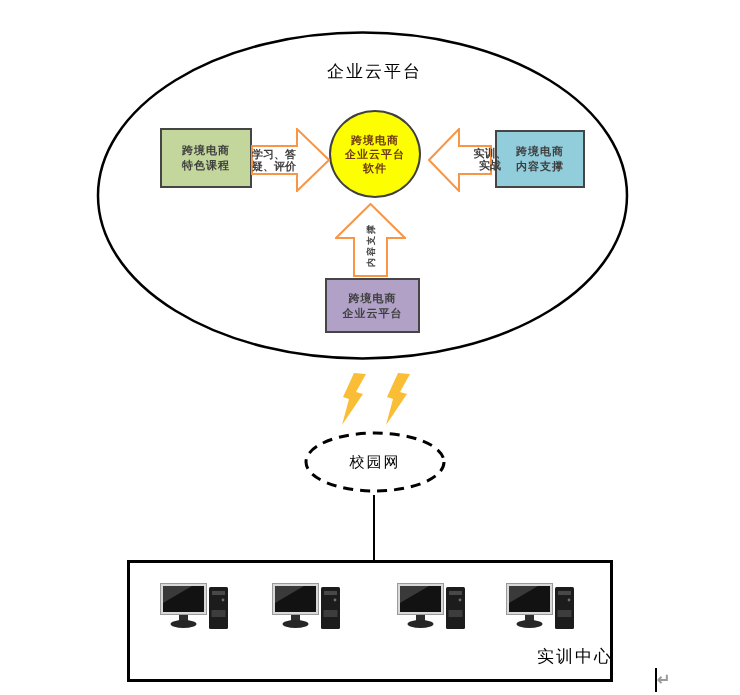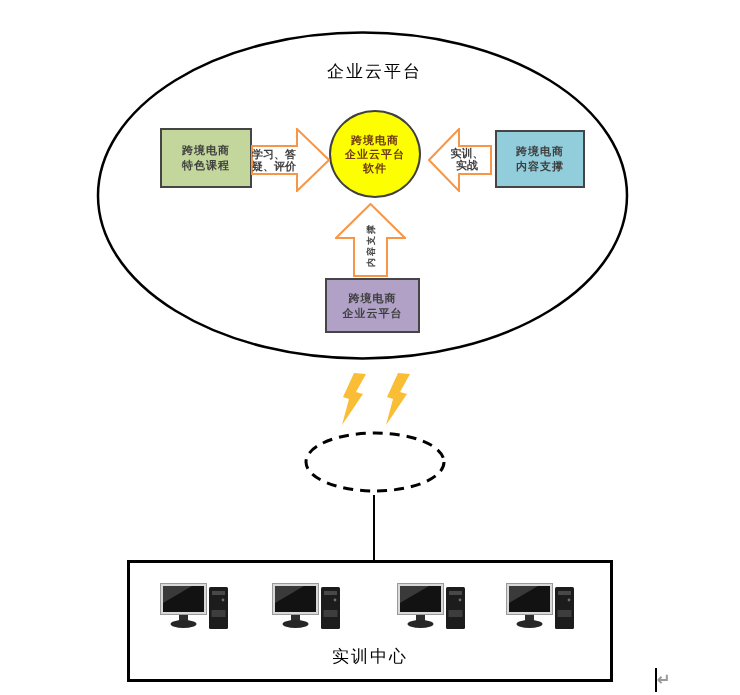--- a/index.html
+++ b/index.html
@@ -39,21 +39,21 @@
   }
 
   
   .arrow-left-svg{left:251px;top:128px;}
   .arrow-right-svg{left:428px;top:128px;}
   .arrow-up-svg{left:335px;top:203px;}
   .arrow-label{
     font-size:11px;font-weight:bold;color:#404040;line-height:12px;text-align:center;
   }
   .lbl-left{left:252px;top:148px;width:44px;}
-  .lbl-right{left:447px;top:147px;width:40px;}
+  .lbl-right{left:470px;top:147px;width:40px;}
   .lbl-up-wrap{left:335px;top:203px;width:71px;height:74px;}
   .lbl-up{
     position:absolute;left:36px;top:42px;white-space:nowrap;
     transform:translate(-50%,-50%) rotate(-90deg);
     font-size:9px;font-weight:bold;color:#404040;letter-spacing:2px;
   }
 
   
   .bolt1{left:341px;top:373px;}
   .bolt2{left:385px;top:373px;}
@@ -67,21 +67,21 @@
   }
 
   
   .connector{left:373px;top:495px;width:2px;height:66px;background:#000;}
 
   
   .tc-rect{left:127px;top:560px;width:486px;height:122px;border:3px solid #000;box-sizing:border-box;background:#fff;}
   .computer{top:583px;}
   .pc1{left:160px;} .pc2{left:272px;} .pc3{left:397px;} .pc4{left:506px;}
   .tc-label{
-    left:127px;top:645px;width:486px;text-align:center;
+    left:127px;top:645px;width:486px;text-align:right;
     font-size:17px;color:#000;letter-spacing:2px;
   }
 
   
   .cursor-line{left:655px;top:668px;width:2px;height:24px;background:#000;}
   .return-mark{left:657px;top:670px;font-size:16px;color:#9a9a9a;font-weight:bold;}
 </style>
 </head>
 <body>
 
@@ -140,20 +140,21 @@
   <svg class="abs bolt1" width="26" height="52" viewBox="0 0 26 52">
     <polygon points="13,0 25,1 15,19 22,21 1,52 8,26 2,24" fill="#F9BE35"></polygon>
   </svg>
   <svg class="abs bolt2" width="26" height="52" viewBox="0 0 26 52">
     <polygon points="13,0 25,1 15,19 22,21 1,52 8,26 2,24" fill="#F9BE35"></polygon>
   </svg>
 
   <svg class="abs net-svg" width="144" height="64" viewBox="0 0 144 64">
     <ellipse cx="72" cy="32" rx="69" ry="29" fill="#ffffff" stroke="#000000" stroke-width="3" stroke-dasharray="10 7"></ellipse>
   </svg>
+  <div class="abs net-label">校园网</div>
 
   <div class="abs connector"></div>
 
   <div class="abs tc-rect"></div>
 
   <svg class="abs computer pc1" width="70" height="55" viewBox="0 0 70 55">
     <rect x="0.5" y="0.5" width="46" height="31" fill="#d9d9d9" stroke="#9a9a9a" stroke-width="1"></rect>
     <rect x="3" y="3" width="41" height="26" fill="#121212"></rect>
     <polygon points="3,3 32,3 3,20" fill="#3a3a3a"></polygon>
     <rect x="19" y="32" width="9" height="7" fill="#2e2e2e"></rect>

